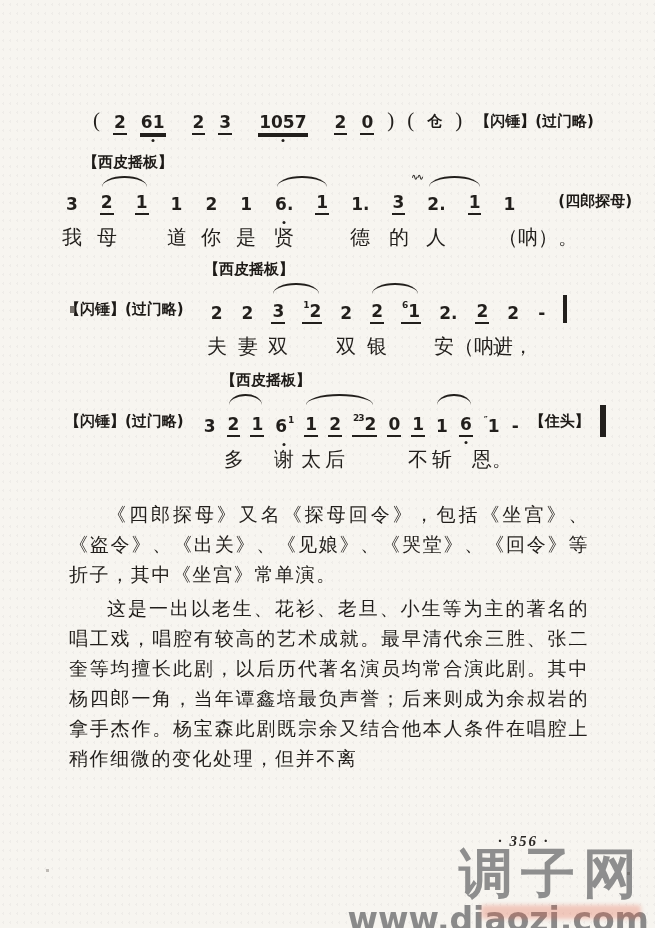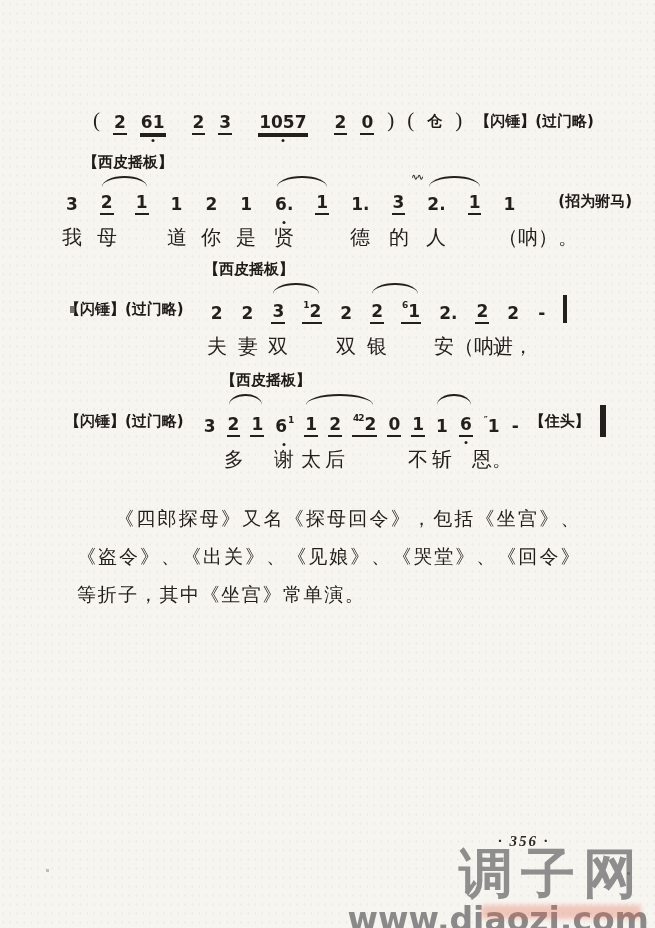--- a/index.html
+++ b/index.html
@@ -46,21 +46,21 @@
   .bracket{position:absolute;height:8px;border-top:2px solid #221f1c;}
   .bracket::before,.bracket::after{content:"";position:absolute;top:-2px;width:2px;height:8px;background:#221f1c;}
   .bracket::before{left:0;}
   .bracket::after{right:0;}
   .blabel{position:absolute;top:-8px;left:50%;transform:translateX(-50%);background:#f7f5f0;padding:0 5px;font-size:11px;font-weight:bold;letter-spacing:3px;}
   .lyrics{position:relative;height:30px;margin-top:9px;font-family:"Liberation Serif",serif;}
   .lyr{position:absolute;top:0;font-size:20px;white-space:nowrap;font-weight:500;}
 
   
   #body{margin-top:24px;}
-  #body p{margin:12px;font-size:19px;line-height:38px;letter-spacing:1.6px;text-align:justify;text-indent:2em;color:#211e1b;}
+  #body p{margin:4px;font-size:19px;line-height:30px;letter-spacing:1.6px;text-align:justify;text-indent:2em;color:#211e1b;}
 
   
   .page-number{position:absolute;left:498px;top:833px;font-size:15px;font-style:italic;font-weight:bold;letter-spacing:2px;color:#2a2724;}
   .watermark{position:absolute;right:6px;top:846px;text-align:right;font-family:"DejaVu Sans","Liberation Sans",sans-serif;line-height:1.05;}
   .wm-name{font-size:54px;font-weight:bold;color:#8e8e8e;letter-spacing:8px;margin-right:4px;}
   .wm-url{font-size:33px;font-weight:bold;color:#8a8a8a;letter-spacing:0;margin-left:19px;}
   .redmark{position:absolute;right:14px;top:905px;width:160px;height:14px;background:rgba(226,92,66,0.30);filter:blur(2px);border-radius:3px;}
   .speck{position:absolute;background:#55504a;opacity:.8;}
   .speck.s1{left:70px;top:306px;width:5px;height:7px;}
   .speck.s2{left:46px;top:869px;width:3px;height:3px;opacity:.35;}
@@ -102,21 +102,21 @@
             <span class="note"><span>2</span></span>
             <span class="note"><span>1</span></span>
             <span class="note"><span>6.</span><i class="odot"></i></span>
             <span class="note u1"><span>1</span></span>
             <span class="note"><span>1.</span></span>
             <span class="note u1"><span>3</span></span>
             <span class="note"><span>2.</span></span>
             <span class="note u1"><span>1</span></span>
             <span class="note"><span>1</span></span>
             <span class="bar thick"></span>
-            <span class="mtxt">(招为驸马)</span>
+            <span class="mtxt">(四郎探母)</span>
           </div>
           <div class="arc" style="left: 37.1px; width: 44.8px; top: 4px;"></div>
           <div class="arc" style="left: 212px; width: 49.9px; top: 4px;"></div>
           <div class="arc" style="left: 364px; width: 50.9px; top: 4px;"></div>
           <span class="trill" style="left: 346px; top: 0px;">∿∿</span>
           <div class="lyrics">
             <span class="lyr" style="left: 7px; transform: translateX(-50%);">我</span>
             <span class="lyr" style="left: 42px; transform: translateX(-50%);">母</span>
             <span class="lyr" style="left: 112px; transform: translateX(-50%);">道</span>
             <span class="lyr" style="left: 146px; transform: translateX(-50%);">你</span>
@@ -159,21 +159,21 @@
         </div>
         <div class="music-line l3">
           <div class="notes">
             <span class="mtxt pfx">【闪锤】(过门略)</span>
             <span class="note"><span>3</span></span>
             <span class="note u1"><span>2</span></span>
             <span class="note u1"><span>1</span></span>
             <span class="note"><span>6</span><sup class="grace ga">1</sup><i class="odot"></i></span>
             <span class="note u1"><span>1</span></span>
             <span class="note u1"><span>2</span></span>
-            <span class="note u1"><sup class="grace">42</sup><span>2</span></span>
+            <span class="note u1"><sup class="grace">23</sup><span>2</span></span>
             <span class="note u1"><span>0</span></span>
             <span class="note u1"><span>1</span></span>
             <span class="note"><span>1</span></span>
             <span class="note u1"><span>6</span><i class="odot"></i></span>
             <span class="note"><sup class="grace">″</sup><span>1</span></span>
             <span class="note"><span>-</span></span>
             <span class="mtxt">【住头】</span>
             <span class="bar dbl"></span>
           </div>
           <div class="arc" style="left: 164.1px; width: 32.8px; top: 27px;"></div>
@@ -186,20 +186,21 @@
             <span class="lyr" style="left: 270px; transform: translateX(-50%);">后</span>
             <span class="lyr" style="left: 353px; transform: translateX(-50%);">不</span>
             <span class="lyr" style="left: 377px; transform: translateX(-50%);">斩</span>
             <span class="lyr" style="left: 427px; transform: translateX(-50%);">恩。</span>
           </div>
           <span class="overtag" style="left: 156px; top: 4px;">【西皮摇板】</span>
         </div>
       </div>
     <div id="body">
       <p>《四郎探母》又名《探母回令》，包括《坐宫》、《盗令》、《出关》、《见娘》、《哭堂》、《回令》等折子，其中《坐宫》常单演。</p>
+      <p>这是一出以老生、花衫、老旦、小生等为主的著名的唱工戏，唱腔有较高的艺术成就。最早清代余三胜、张二奎等均擅长此剧，以后历代著名演员均常合演此剧。其中杨四郎一角，当年谭鑫培最负声誉；后来则成为余叔岩的拿手杰作。杨宝森此剧既宗余又结合他本人条件在唱腔上稍作细微的变化处理，但并不离</p>
     </div>
   </div>
 
   <div class="page-number">· 356 ·</div>
 
   <div class="watermark">
     <div class="wm-name">调子网</div>
     <div class="wm-url">www.diaozi.com</div>
   </div>
   <div class="redmark"></div>

